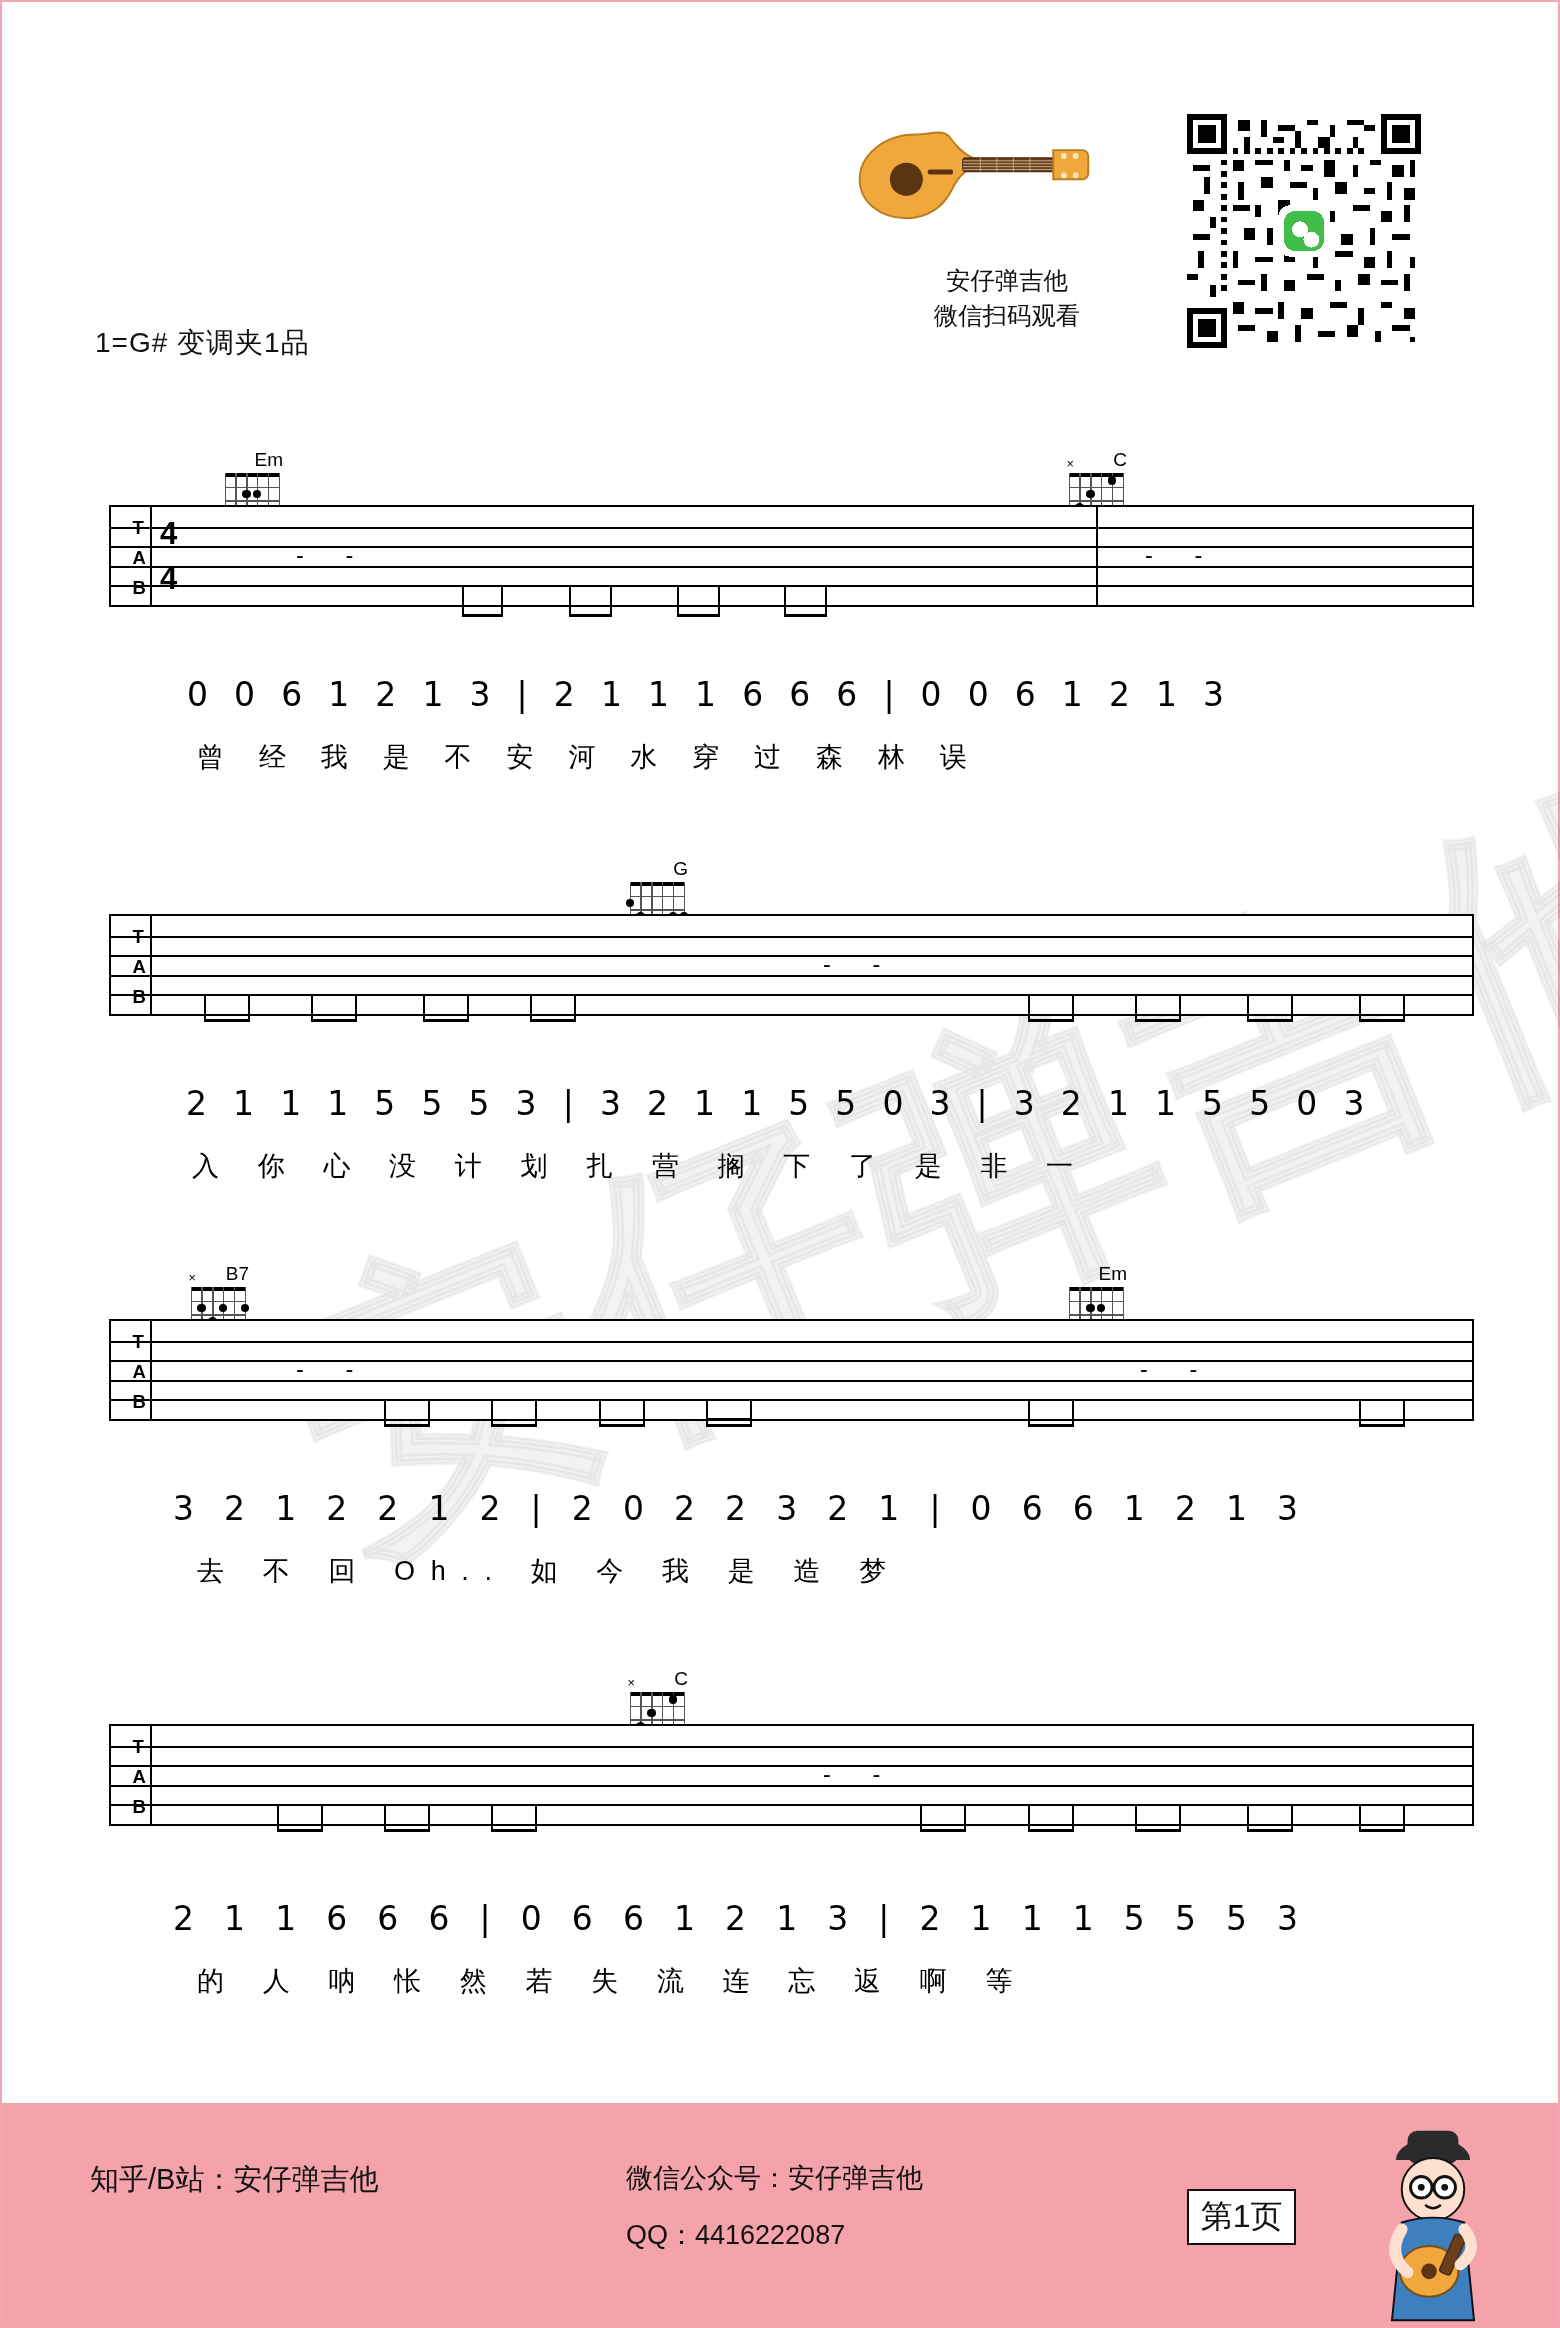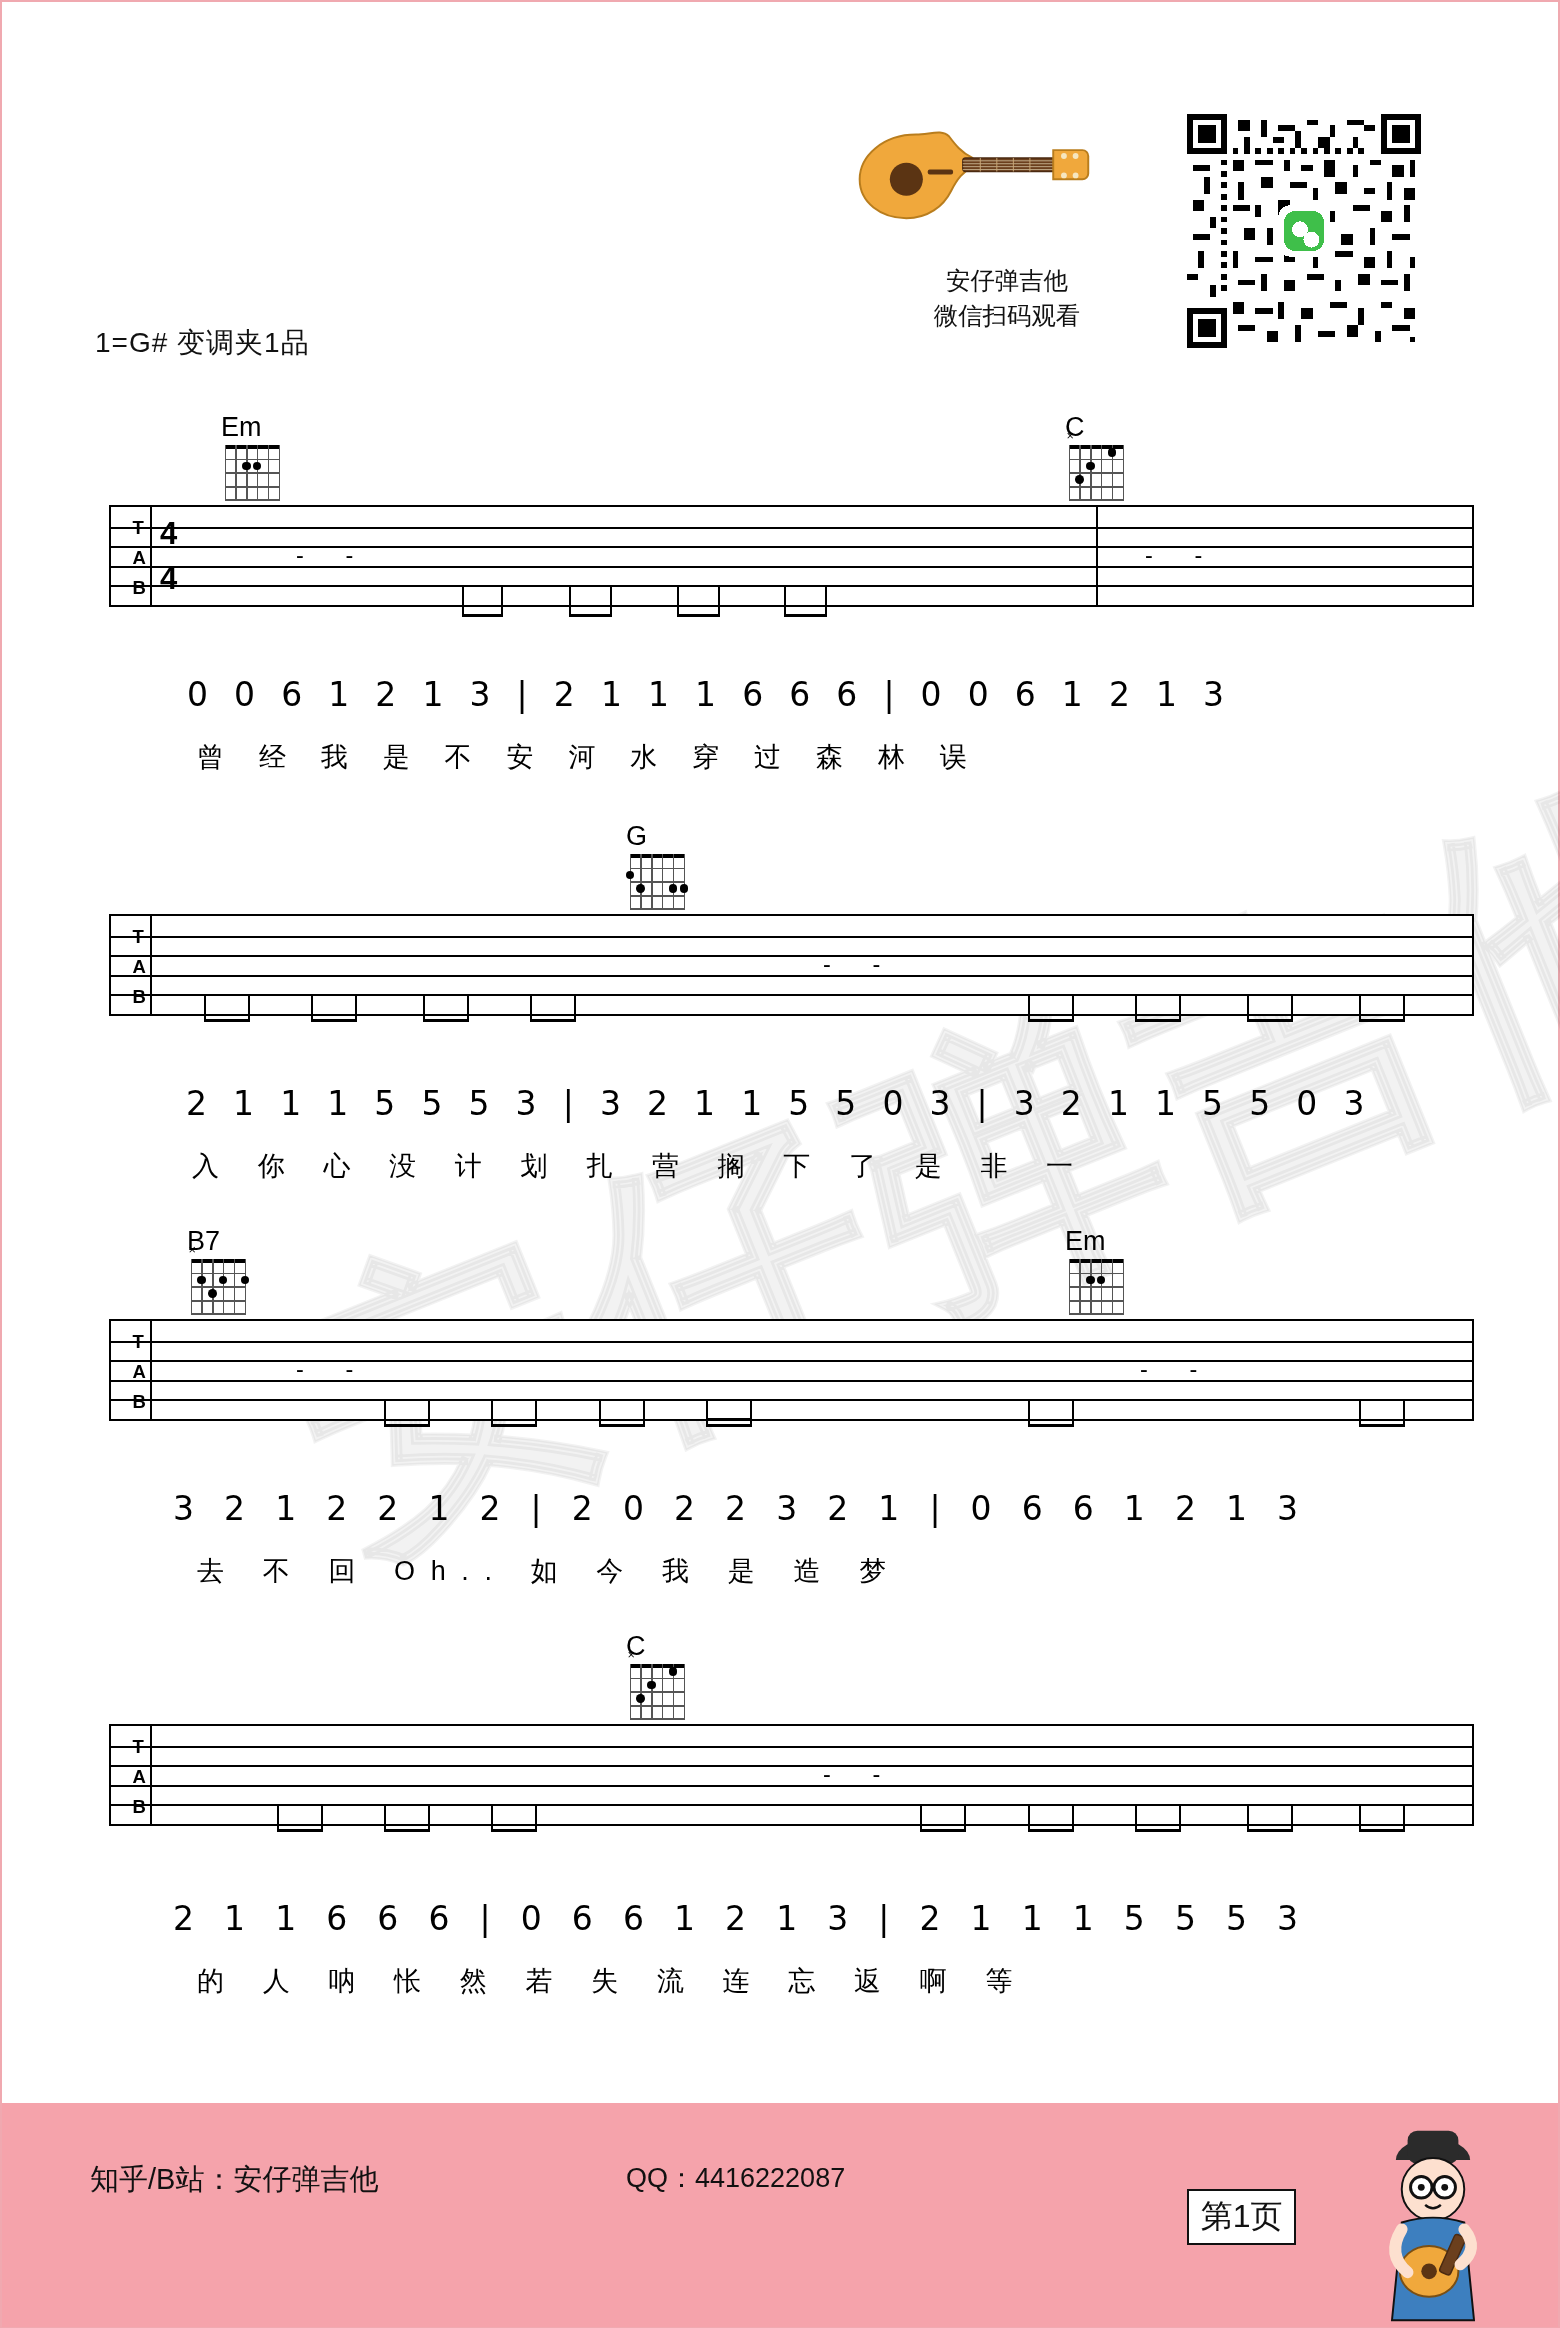--- a/index.html
+++ b/index.html
@@ -76,21 +76,21 @@
   .timesig {
     position:absolute; left:49px; top:3.9px;
     font-size:31px; font-weight:bold; line-height:45px; color:#000;
   }
   .barline { position:absolute; width:2px; background:#000; top:0; height:99px; }
   .stem { position:absolute; width:2px; background:#000; }
   .beam { position:absolute; height:2.9px; background:#000; }
   .dash-pair { position:absolute; font-size:23.4px; color:#000; letter-spacing:17.6px; }
   
   .chord { position:absolute; width:62px; }
-  .chord .name { font-size:27px; text-align:left; color:#000; margin-bottom:2px; }
+  .chord .name { font-size:19px; text-align:right; color:#000; margin-bottom:2px;margin-top:37px; }
   .chord .grid { position:relative; width:55px; height:55px; margin:0 auto; }
   .chord .grid .nut { position:absolute; top:0; left:0; width:100%; height:3.9px; background:#000; }
   .chord .grid .v { position:absolute; top:0; width:1.5px; height:100%; background:#555; }
   .chord .grid .h { position:absolute; left:0; width:100%; height:1.5px; background:#555; }
   .chord .dot { position:absolute; width:8.8px; height:8.8px; border-radius:50%; background:#000; }
   .chord .xo { position:absolute; top:-15.6px; font-size:12.7px; color:#000; }
   
   .numrow {
     position:absolute; left:107px; width:1385px; height:51px;
     font-family:"DejaVu Sans", sans-serif;
@@ -586,20 +586,21 @@
     <div class="numrow" style="top:268px; left:171px; letter-spacing:9.8px;">2 1 1 6 6 6 | 0  6 6 1 2  1 3 | 2 1 1 1 5 5 5 3</div>
     <div class="lyricrow" style="top:332px; left:195px; letter-spacing:15.6px;">的  人  呐        怅 然 若 失 流 连    忘  返  啊  等</div>
   </div>
 
   <div class="footer">
     <div class="footer-inner">
       <div class="f-col1">
         <div>知乎/B站：安仔弹吉他</div>
       </div>
       <div class="f-col2">
+        <div>微信公众号：安仔弹吉他</div>
         <div>QQ：4416222087</div>
       </div>
       <div class="pageno">第1页</div>
       <div class="mascot">
         <svg viewBox="0 0 180 215" width="176" height="210">
 
           <path d="M52 44 a38 22 0 0 1 76 0 z" fill="#2b2b2b"></path>
           <rect x="64" y="14" width="52" height="34" rx="10" fill="#2b2b2b"></rect>
 
           <circle cx="90" cy="74" r="32" fill="#fde0cf" stroke="#111" stroke-width="2"></circle>

